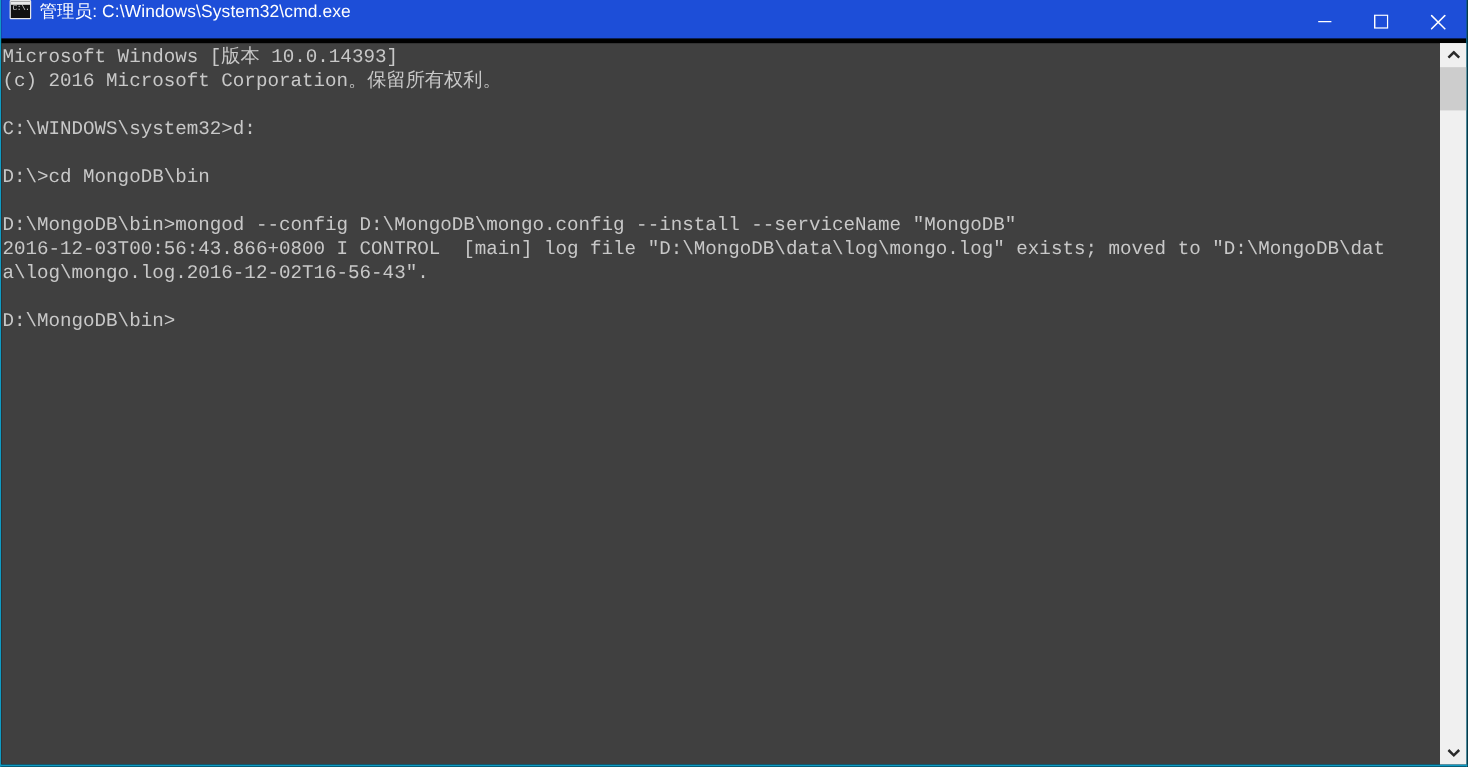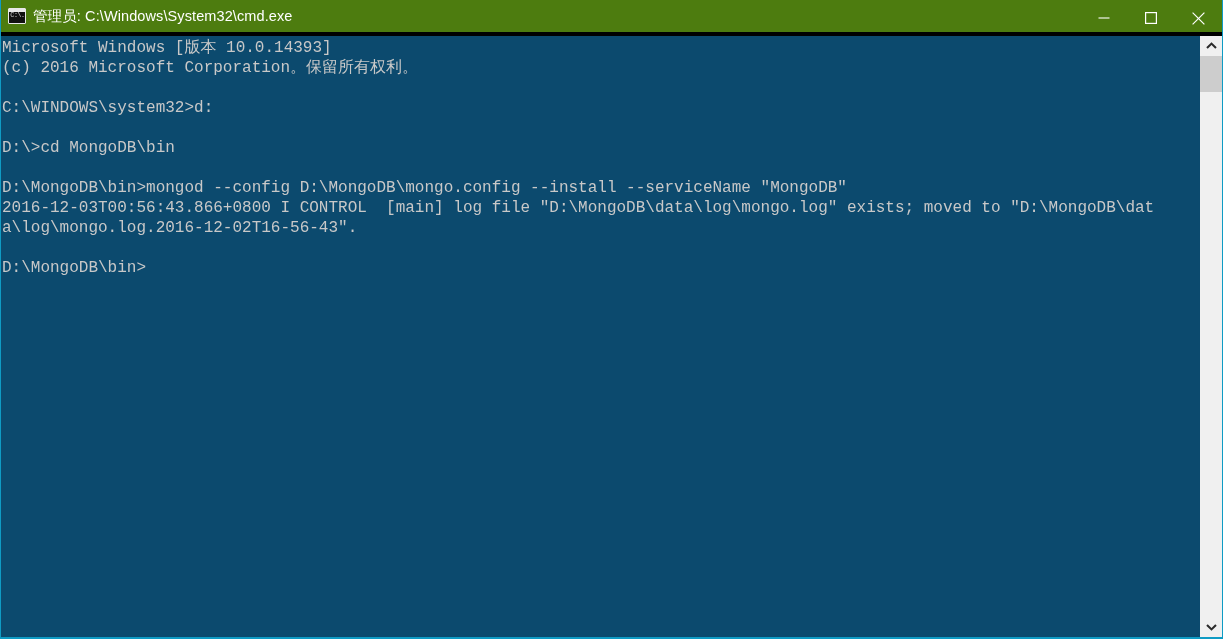--- a/index.html
+++ b/index.html
@@ -26,23 +26,23 @@
     border-bottom: 2px solid #0f9bc4;
     overflow: hidden;
   }
 
   
   .titlebar {
     position: absolute;
     top: 0; left: -1px;
     width: 1223px;
     height: 32px;
-    background: #4d7c0f;
-    display: flex;
-    align-items: center;
+    background: #1d4ed8;
+    display: flex;
+    align-items: flex-start;
     user-select: none;
   }
   .title-icon {
     width: 18px;
     height: 16px;
     margin-left: 8px;
     margin-right: 7px;
     background: #111;
     border: 1px solid #e8e8e8;
     border-radius: 1px;
@@ -96,21 +96,21 @@
   .win-btn.minimize { width: 48px; }
   .win-btn.close { width: 49px; }
 
   
   .console {
     position: absolute;
     top: 36px;
     left: 0;
     width: 1200px;
     height: 601px;
-    background: #0c4a6e;
+    background: #404040;
     overflow: hidden;
   }
   .console-text {
     position: absolute;
     top: 2px;
     left: 1px;
     margin: 0;
     font-family: "Liberation Mono", "DejaVu Sans Mono", monospace;
     font-size: 16px;
     line-height: 20px;

